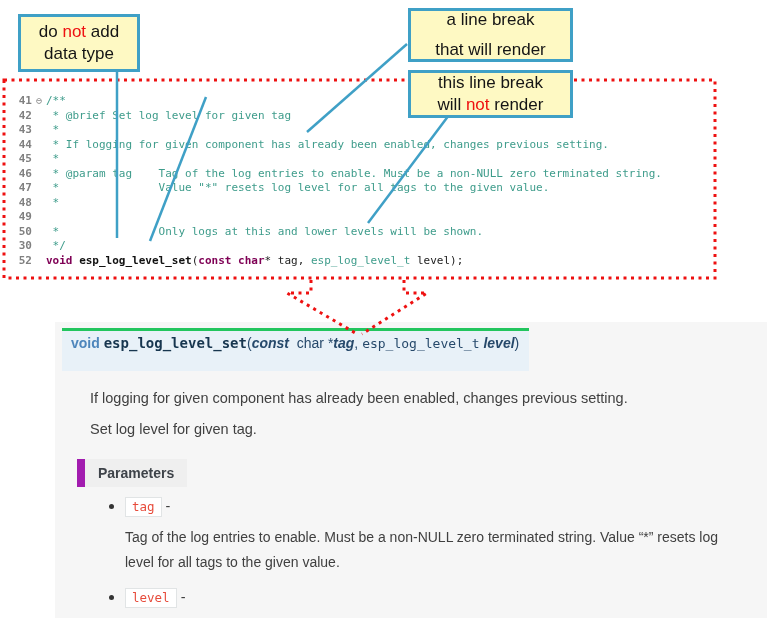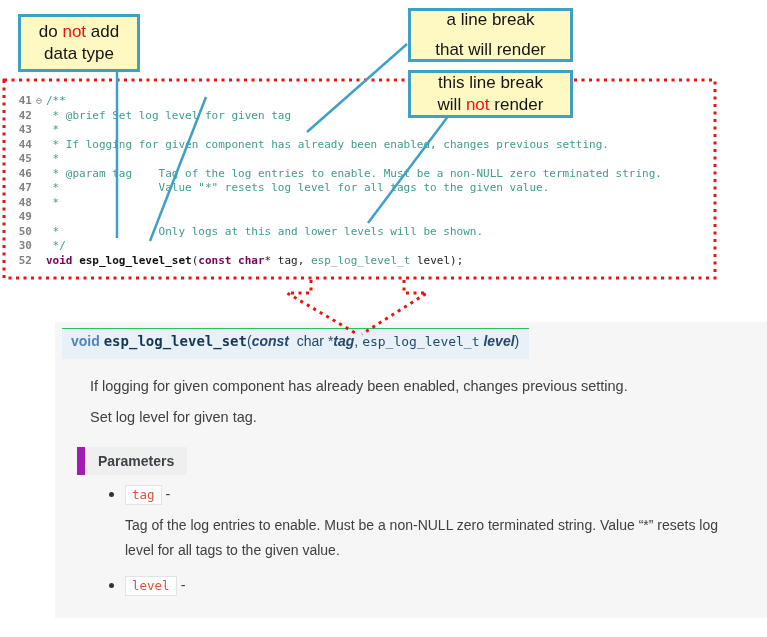--- a/index.html
+++ b/index.html
@@ -29,22 +29,22 @@
   .codeline{white-space:pre;}
   .cm{color:#3E9C8B;}
   .kw{color:#7F0055;font-weight:bold;}
   .fn{color:#111;font-weight:bold;}
   .ty{color:#3E9C8B;}
   .pl{color:#222;}
 
   
   .docs-panel{position:absolute;left:55px;top:322px;width:712px;height:296px;
               background:#F6F6F6;z-index:1;color:#404040;}
-  .sig{display:inline-block;margin:6px 0 0 7px;background:#E8F1F8;border-top:1px solid #22c55e;
-       padding:4px 10px 10px 9px;font-size:14px;white-space:pre;}
+  .sig{display:inline-block;margin:6px 0 0 7px;background:#E8F1F8;border-top:3px solid #22c55e;
+       padding:4px 10px 20px 9px;font-size:14px;white-space:pre;}
   .sv{color:#4E86BC;font-weight:600;}
   .sn{font-family:"DejaVu Sans Mono","Liberation Mono",monospace;font-weight:bold;color:#17364F;}
   .sp{color:#26496B;}
   .sk{color:#26496B;font-style:italic;font-weight:700;}
   .si{color:#26496B;font-style:italic;font-weight:600;}
   .sm{font-family:"DejaVu Sans Mono","Liberation Mono",monospace;color:#26496B;font-size:13px;}
   .doc-p{margin:0 0 0 35px;font-size:14.5px;}
   #brief{margin-top:15px;}
   #descr{margin-top:19px;}
   .params-label{display:inline-block;margin:22px 0 0 22px;background:#EFEFEF;

